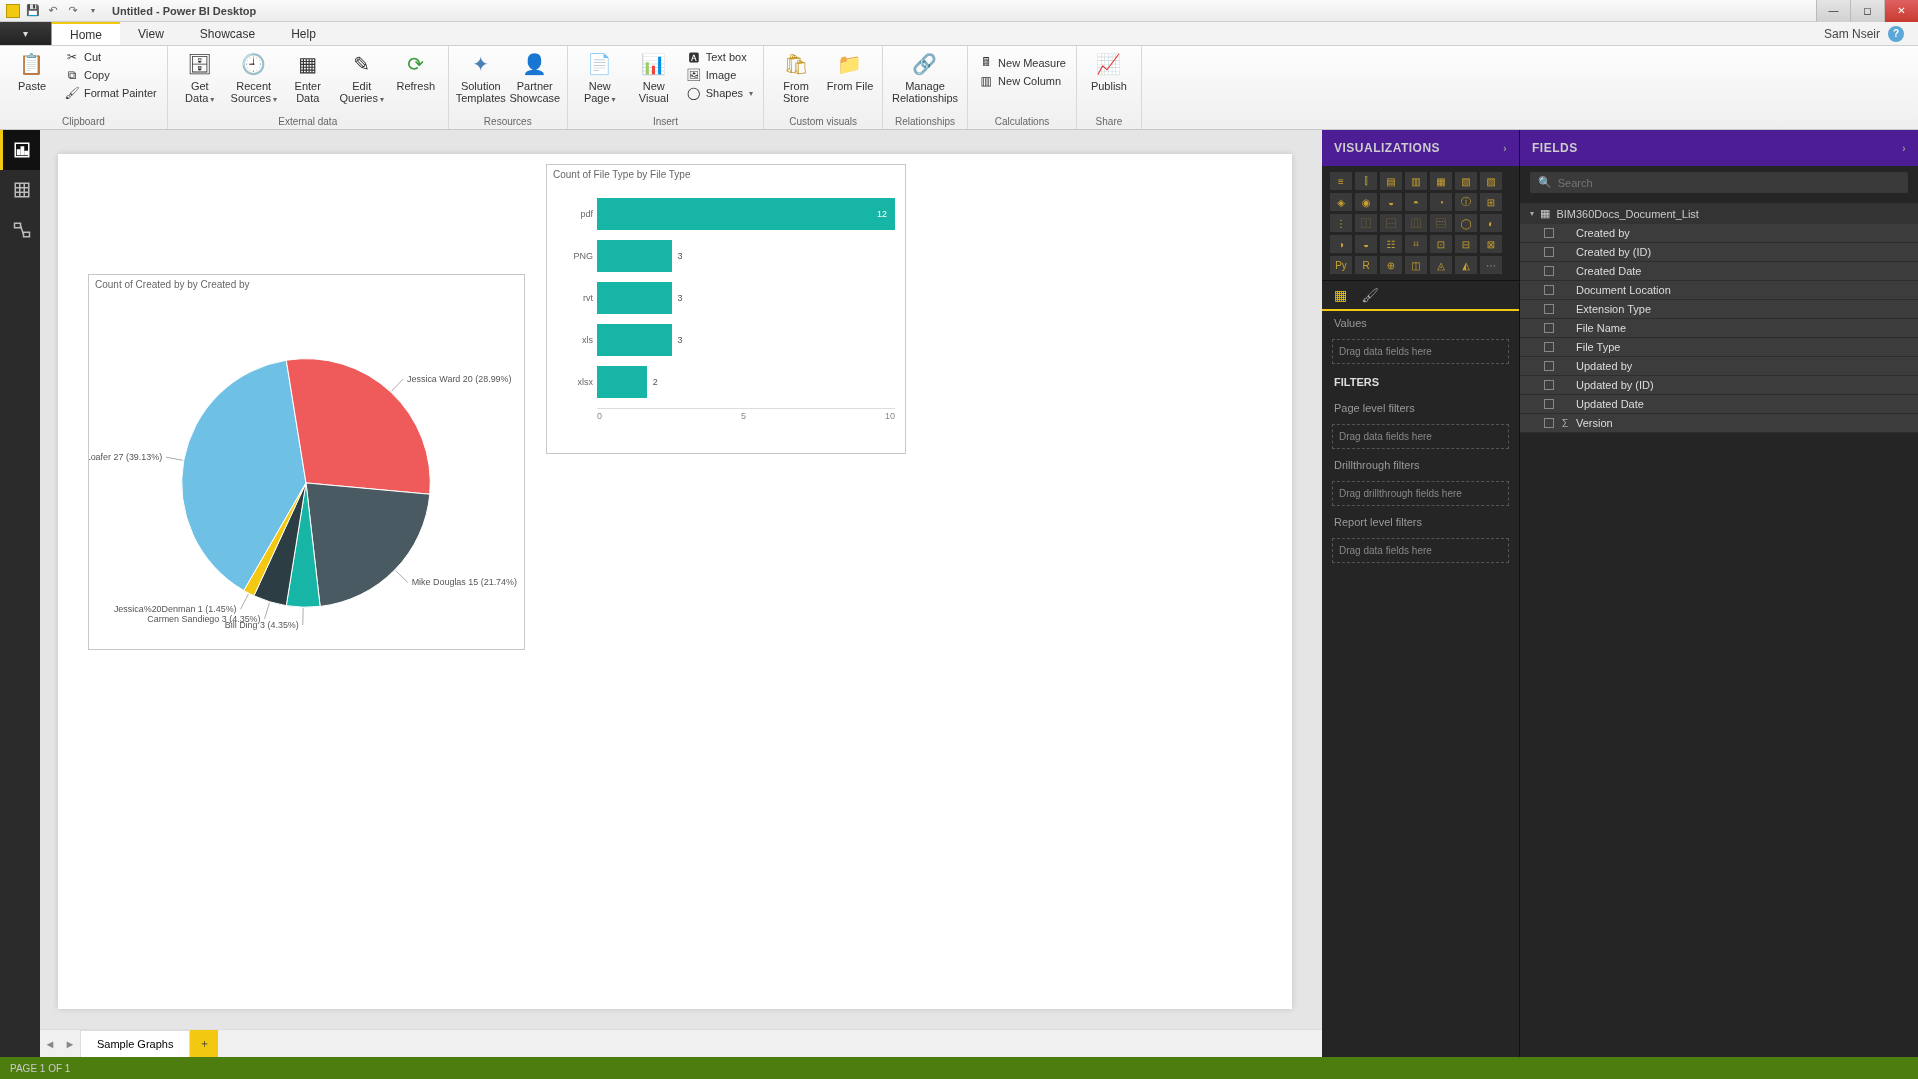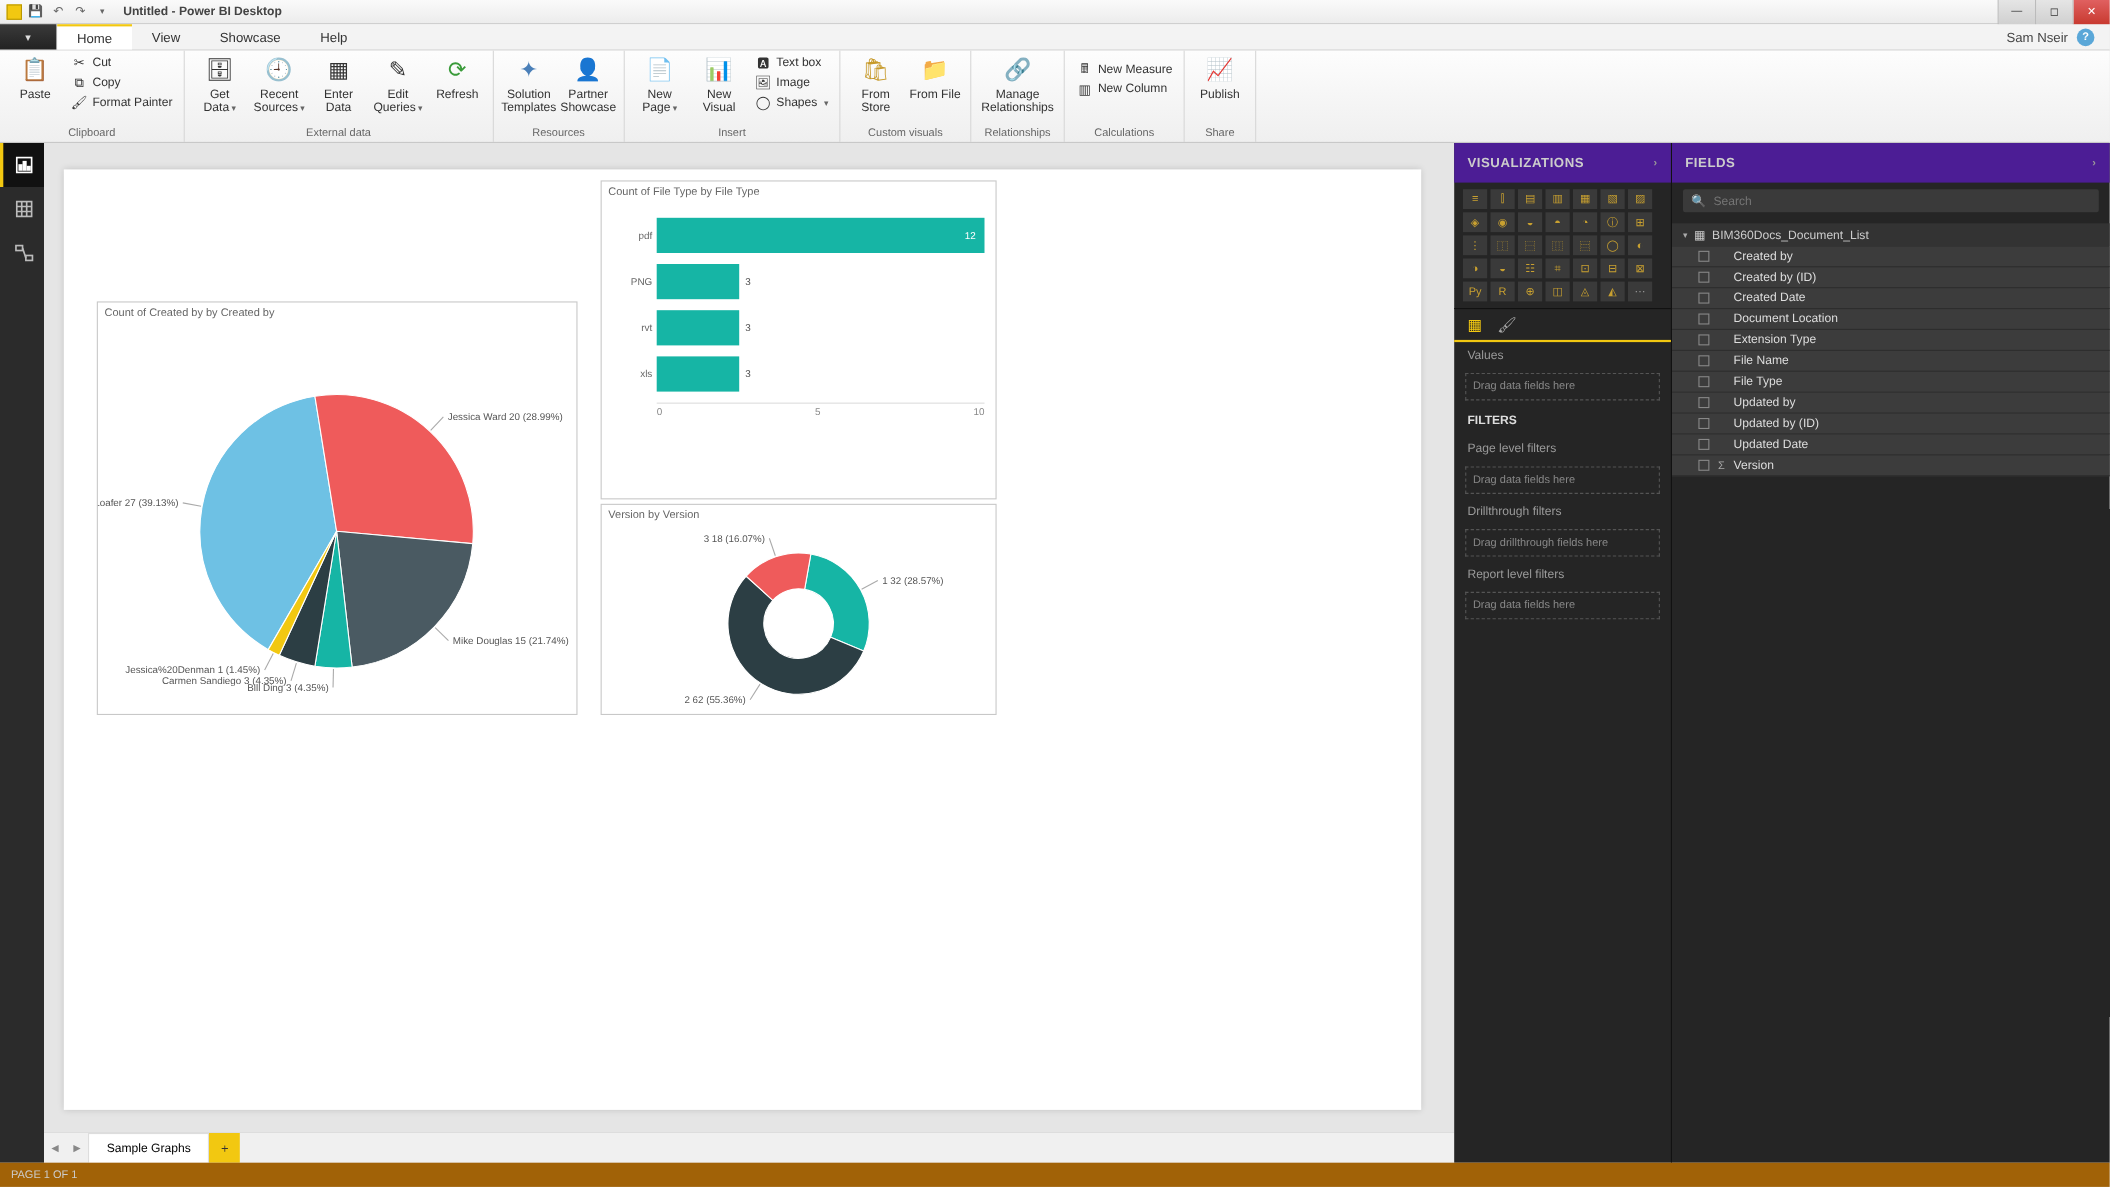--- a/index.html
+++ b/index.html
@@ -90,21 +90,21 @@
 .fieldsearch { margin:6px 10px; background:#3a3a3a; border-radius:2px; display:flex;align-items:center;padding:4px 8px;gap:6px;}
 .fieldsearch input { flex:1; background:transparent; border:none; color:#ccc; font-size:11px; outline:none;}
 .tbl { padding:4px 0;}
 .tbl .tname { padding:4px 10px; display:flex;align-items:center;gap:6px; background:#333; cursor:pointer;}
 .tbl .tname .tri { font-size:8px; color:#aaa;}
 .tbl .fld { padding:3px 10px 3px 24px; display:flex;align-items:center;gap:6px; background:#3c3c3c; border-bottom:1px solid #2d2d2d; cursor:pointer; font-size:11px; color:#ddd;}
 .tbl .fld .cb { width:10px;height:10px;border:1px solid #888;}
 .tbl .fld .sig { font-size:10px;color:#aaa;width:10px;text-align:center;}
 
 
-.statusbar { position:absolute; left:0; right:0; bottom:0; height:22px; background:#a16207; color:#ccc; font-size:10px; display:flex;align-items:center;padding:0 10px;}
+.statusbar { position:absolute; left:0; right:0; bottom:0; height:22px; background:#4d7c0f; color:#ccc; font-size:10px; display:flex;align-items:center;padding:0 10px;}
 </style>
 </head>
 <body>
 
 <div class="titlebar">
   <div class="qat">
     <span class="pbi"></span>
     <span class="ic">💾</span>
     <span class="ic">↶</span>
     <span class="ic">↷</span>
@@ -314,20 +314,25 @@
           </div>
           <div class="barrow">
             <span class="bcat">rvt</span>
       <div class="bbar" style="width:25%"></div>
       <span class="blab" style="left:calc(25% + 6px);color:#555">3</span>
           </div>
           <div class="barrow">
             <span class="bcat">xls</span>
       <div class="bbar" style="width:25%"></div>
       <span class="blab" style="left:calc(25% + 6px);color:#555">3</span>
+          </div>
+          <div class="barrow">
+            <span class="bcat">xlsx</span>
+      <div class="bbar" style="width:16.666666666666664%"></div>
+      <span class="blab" style="left:calc(16.666666666666664% + 6px);color:#555">2</span>
           </div>
           <div class="xaxis">
             <span>0</span>
             <span>5</span>
             <span>10</span>
           </div>
         </div>
     </div>
 
     <div class="visual" style="left:30px; top:120px; width:437px; height:376px;">
@@ -349,36 +354,20 @@
             <path d="M 218 190 L 198.16468169296854 313.4162069894337 A 125 125 0 0 1 165.60293494791705 303.48809441491113 Z" fill="#2c3e44" stroke="#fff" stroke-width="1"></path>
             <line x1="181.25261162869197" y1="310.52231929351615" x2="176.2946306579599" y2="326.78326713470483" stroke="#aaa"></line>
             <text x="172.2946306579599" y="329.78326713470483" font-size="9" fill="#555" text-anchor="end">Carmen Sandiego 3 (4.35%)</text>
             <path d="M 218 190 L 165.60293494791705 303.48809441491113 A 125 125 0 0 1 155.4999999999999 298.2531754730548 Z" fill="#f2c811" stroke="#fff" stroke-width="1"></path>
             <line x1="160.0318052458748" y1="301.87353751869927" x2="152.2106996044452" y2="316.96758623153966" stroke="#aaa"></line>
             <text x="148.2106996044452" y="319.96758623153966" font-size="9" fill="#555" text-anchor="end">Jessica%20Denman 1 (1.45%)</text>
           </svg>
       </div>
     </div>
 
-    <div class="visual" style="left:488px; top:304px; width:360px; height:192px;">
-      <div class="vtitle">Version by Version</div>
-      <div class="chartbody">
-        <svg id="donutsvg" width="100%" height="100%" viewBox="0 0 360 170">
-            <path d="M 191.2871315483505 25.987496054206474 A 65 65 0 0 1 239.8959537715765 115.24826175785515 L 209.48723877985304 102.42991348079022 A 32 32 0 0 0 185.55674168534176 58.48615190360934 Z" fill="#16b5a5" stroke="#fff" stroke-width="1"></path>
-            <line x1="237.96262384243508" y1="58.435237410993" x2="252.89239058972896" y2="50.30491977443059" stroke="#aaa"></line>
-            <text x="256.89239058972896" y="53.30491977443059" font-size="9" fill="#555" text-anchor="start">1 32 (28.57%)</text>
-            <path d="M 239.8959537715765 115.24826175785515 A 65 65 0 1 1 131.80417989147128 46.38620718091191 L 156.27282702349356 68.52859430444894 A 32 32 0 1 0 209.48723877985304 102.42991348079022 Z" fill="#2c3e44" stroke="#fff" stroke-width="1"></path>
-            <line x1="144.53822584910964" y1="145.66383542365048" x2="135.40413250721366" y2="160.00149000246952" stroke="#aaa"></line>
-            <text x="131.40413250721366" y="163.00149000246952" font-size="9" fill="#555" text-anchor="end">2 62 (55.36%)</text>
-            <path d="M 131.80417989147128 46.38620718091191 A 65 65 0 0 1 191.28713154835046 25.987496054206474 L 185.55674168534176 58.48615190360934 A 32 32 0 0 0 156.27282702349356 68.52859430444894 Z" fill="#ef5b5b" stroke="#fff" stroke-width="1"></path>
-            <line x1="158.59031556976873" y1="27.569034825673945" x2="153.075699883194" y2="11.488331674711176" stroke="#aaa"></line>
-            <text x="149.075699883194" y="14.488331674711176" font-size="9" fill="#555" text-anchor="end">3 18 (16.07%)</text>
-          </svg>
-      </div>
-    </div>
 
   </div>
 
   <div class="pagetabs">
     <div class="nav">◄</div>
     <div class="nav">►</div>
     <div class="pt">Sample Graphs</div>
     <div class="add">＋</div>
   </div>
 </div>

